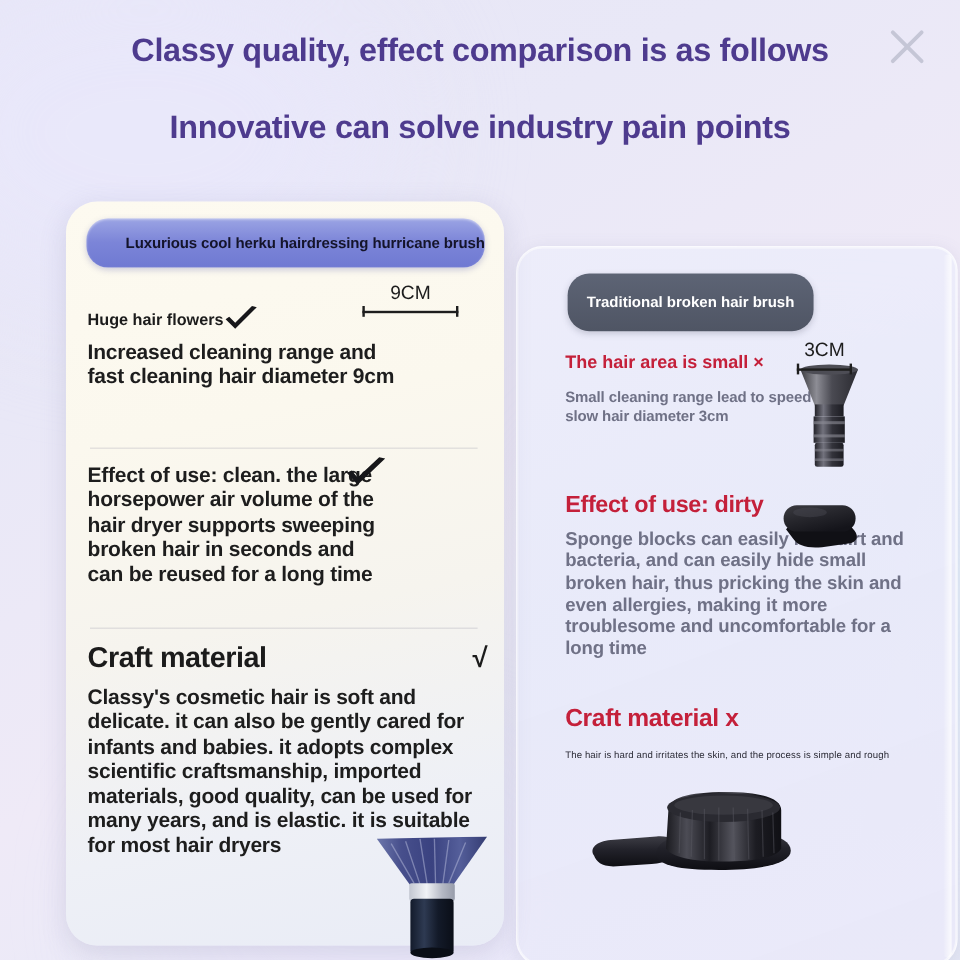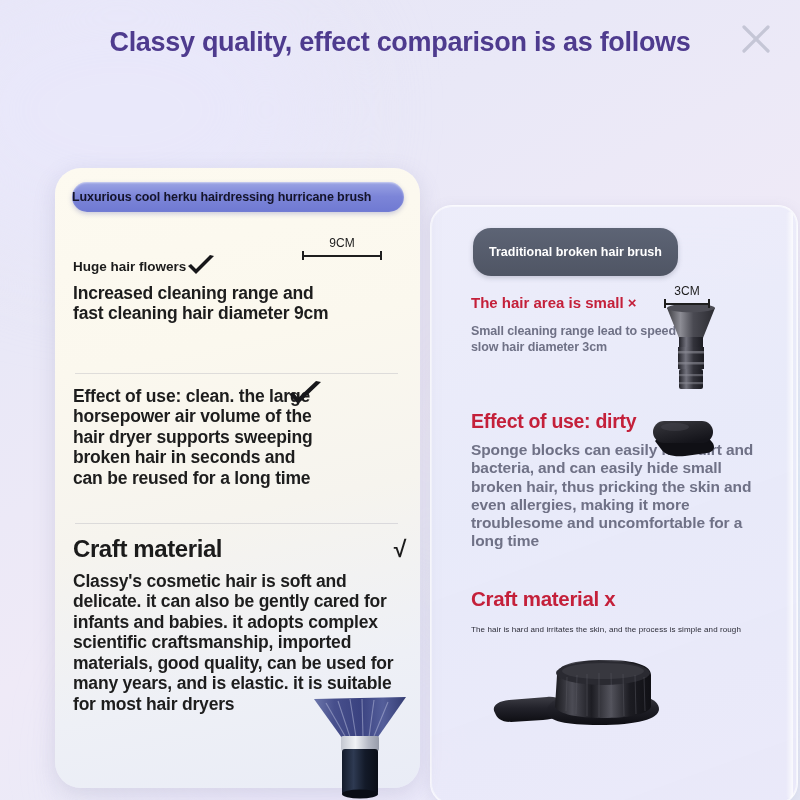--- a/index.html
+++ b/index.html
@@ -49,25 +49,25 @@
     left: 55px; top: 168px; width: 365px; height: 620px;
     background: linear-gradient(168deg, #fdfaf0 0%, #fbf8ee 30%, #f6f4ee 55%, #eef0f6 80%, #e9ecf6 100%);
     border-radius: 26px;
     box-shadow: 0 6px 22px rgba(105,105,150,.18);
     z-index: 5;
     overflow: hidden;
   }
 
   
   .pill-left {
-    position: absolute; left: 17px; top: 14px; width: 332px; height: 30px;
+    position: absolute; left: 17px; top: 14px; width: 332px; height: 41px;
     border-radius: 18px;
     background: linear-gradient(180deg, #9ba4e4 0%, #7c85d8 48%, #6f79d2 100%);
     box-shadow: inset 0 1px 2px rgba(255,255,255,.5), 0 2px 5px rgba(90,95,170,.3);
-    display: flex; align-items: center; justify-content: flex-start;
+    display: flex; align-items: center; justify-content: flex-end;
     color: #14142a; font-size: 12.5px; font-weight: bold; letter-spacing: -.1px;
   }
   .pill-right {
     position: absolute; left: 42px; top: 22px; width: 205px; height: 48px;
     border-radius: 18px;
     background: linear-gradient(180deg, #5d6475 0%, #4f5564 100%);
     display: flex; align-items: center; justify-content: center;
     color: #ffffff; font-size: 12.5px; font-weight: bold;
     box-shadow: 0 2px 5px rgba(70,75,100,.25);
   }
@@ -91,21 +91,21 @@
   .craft-h {
     top: 367px; font-size: 24px; font-weight: bold; color: #1b1b1b; letter-spacing: -.4px;
     display: flex; align-items: baseline; justify-content: space-between;
   }
   .craft-h .tickmark { font-size: 23px; margin-left: 1px; }
   .block-3 { top: 403px; width: 338px; }
 
   
   .brush-top { position: absolute; left: 303px; top: 262px; z-index: 4; }
   .dim9 { position: absolute; left: 298px; top: 236px; width: 88px; z-index: 6; text-align: center; }
-  .dim-label { font-size: 12px; color: #1c1c1c; font-weight: normal; }
+  .dim-label { font-size: 16px; color: #1c1c1c; font-weight: normal; }
   .dim-line { position: relative; height: 9px; margin-top: 1px; }
   .dim-line .bar { position: absolute; left: 4px; right: 4px; top: 4px; height: 1.6px; background: #1e1e1e; }
   .dim-line .cap { position: absolute; top: 0; width: 1.6px; height: 9px; background: #1e1e1e; }
   .dim-line .cap.l { left: 4px; } .dim-line .cap.r { right: 4px; }
 
   .dryer { position: absolute; left: 272px; top: 400px; z-index: 4; }
   .brush-bottom { position: absolute; left: 310px; top: 697px; z-index: 6; }
 
   
   .rc { position: absolute; left: 40px; }
@@ -127,20 +127,21 @@
 </style>
 </head>
 <body>
 
 <div class="bg-glow glow-a"></div>
 <div class="bg-glow glow-b"></div>
 <div class="bg-glow glow-c"></div>
 
 <div class="headings">
   <div class="headline one">Classy quality, effect comparison is as follows</div>
+  <div class="headline two">Innovative can solve industry pain points</div>
 </div>
 
 <div class="card card-right">
 
   <div class="pill-right">
     <span>Traditional broken hair brush</span>
   </div>
 
   <div class="rc red-h rh-1">The hair area is small ×</div>
   <div class="rc gray-body rb-1">Small cleaning range lead to speed slow hair diameter 3cm</div>

